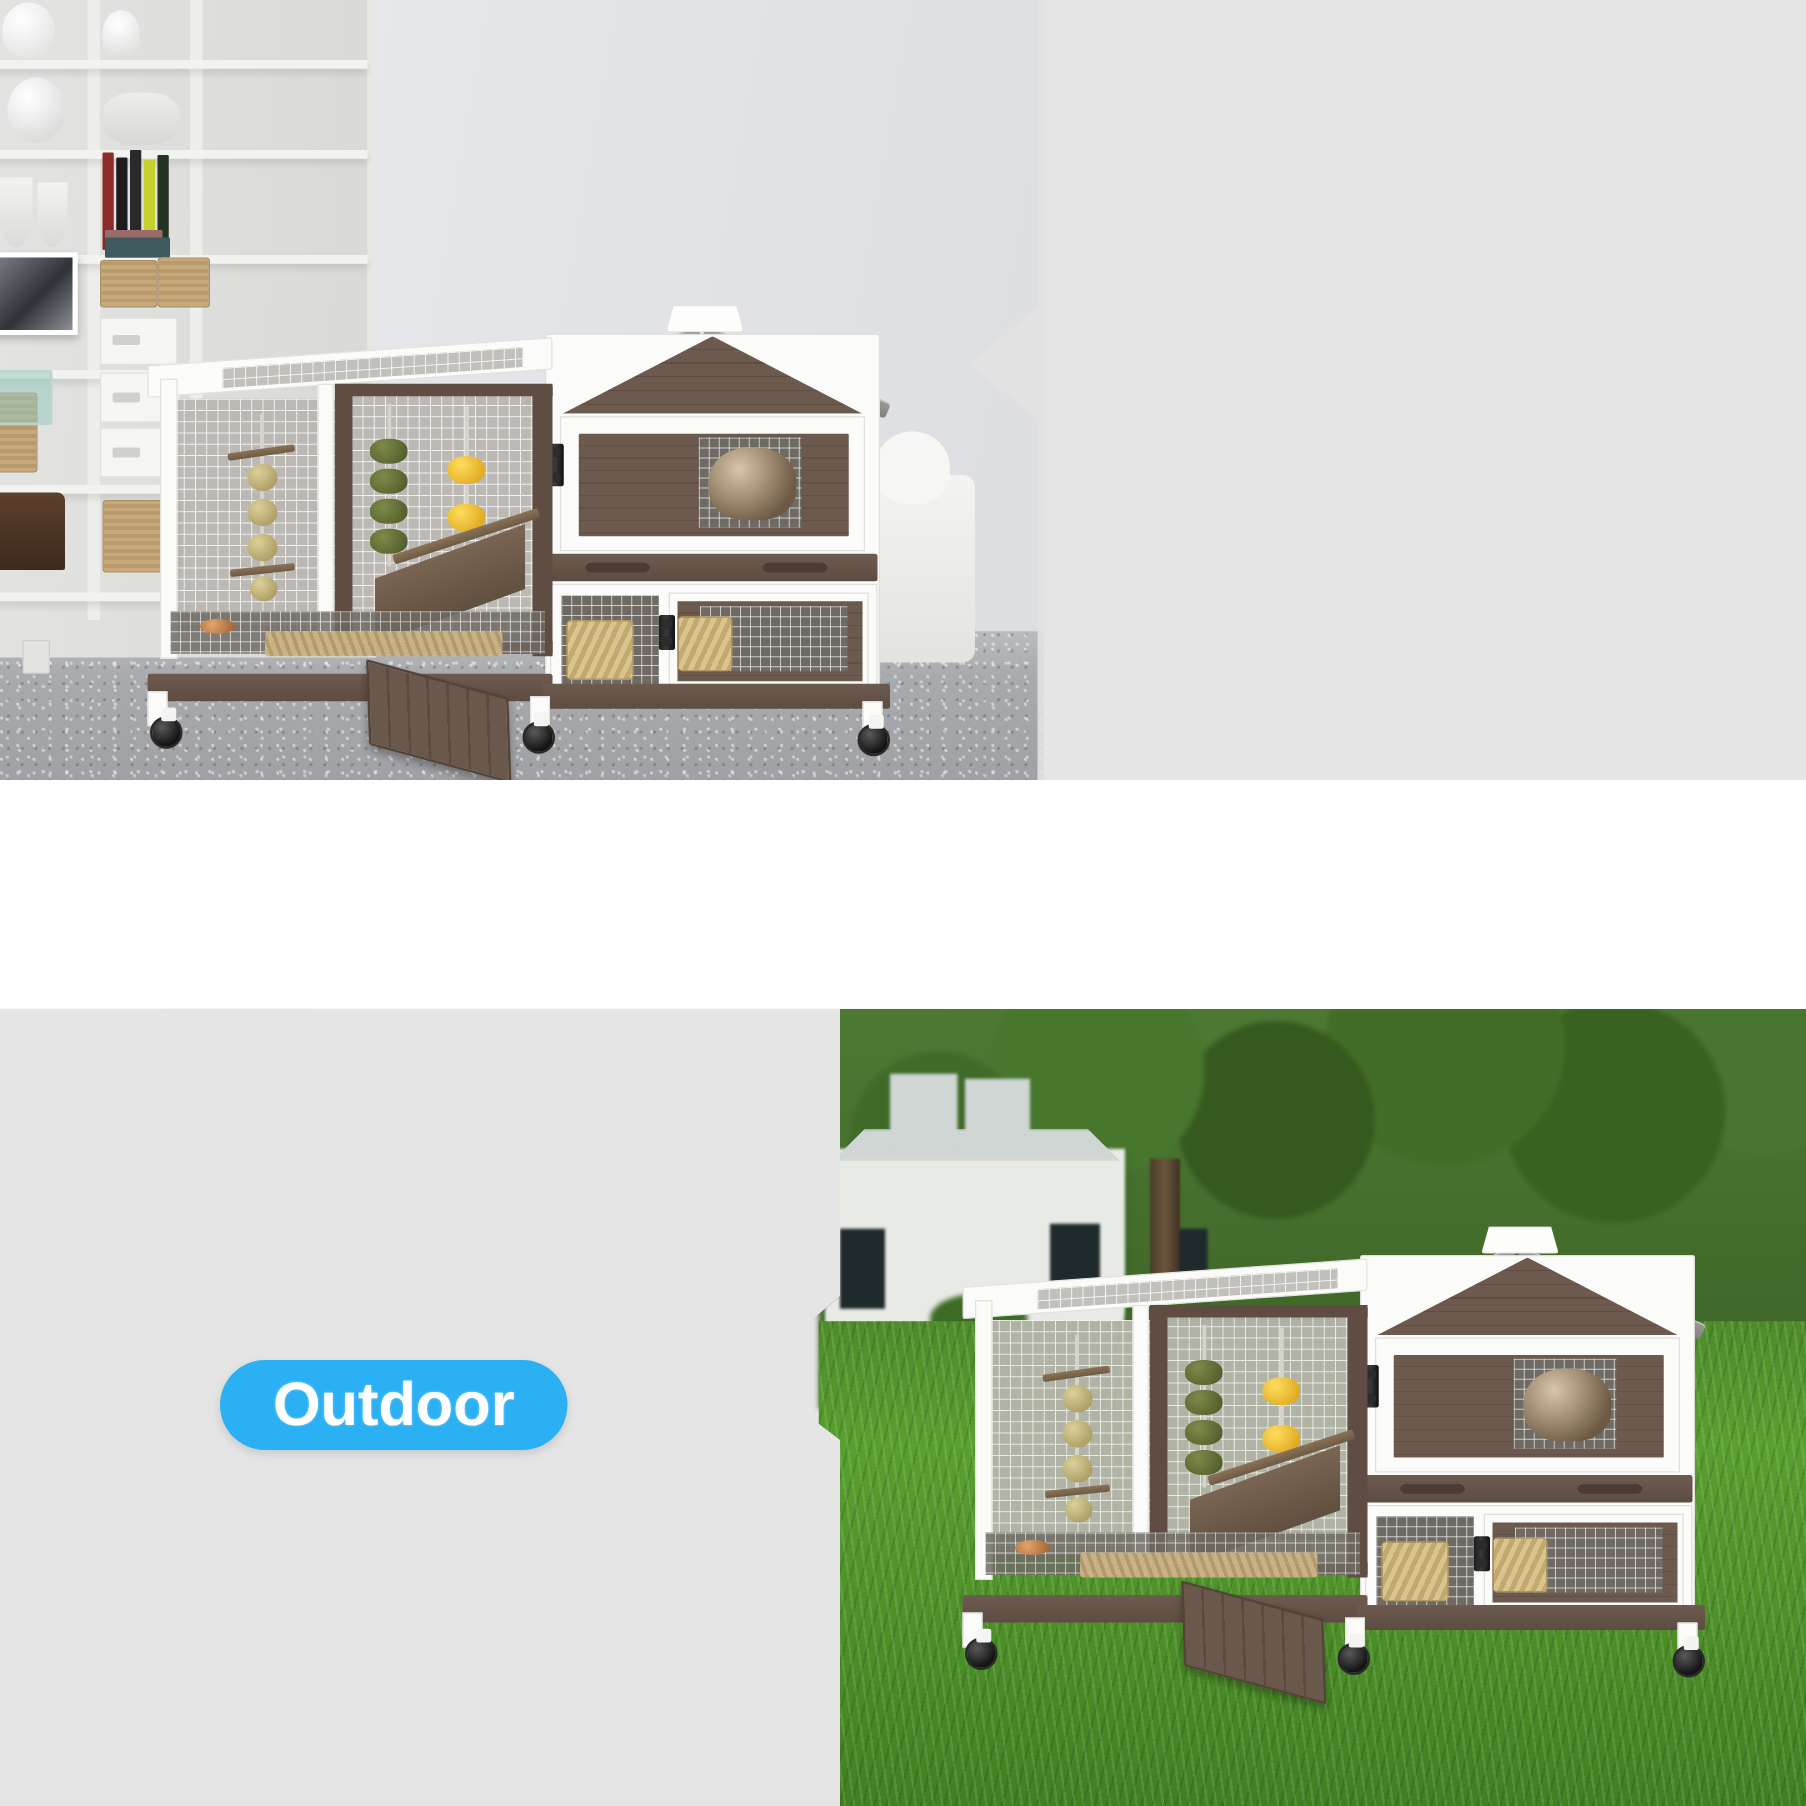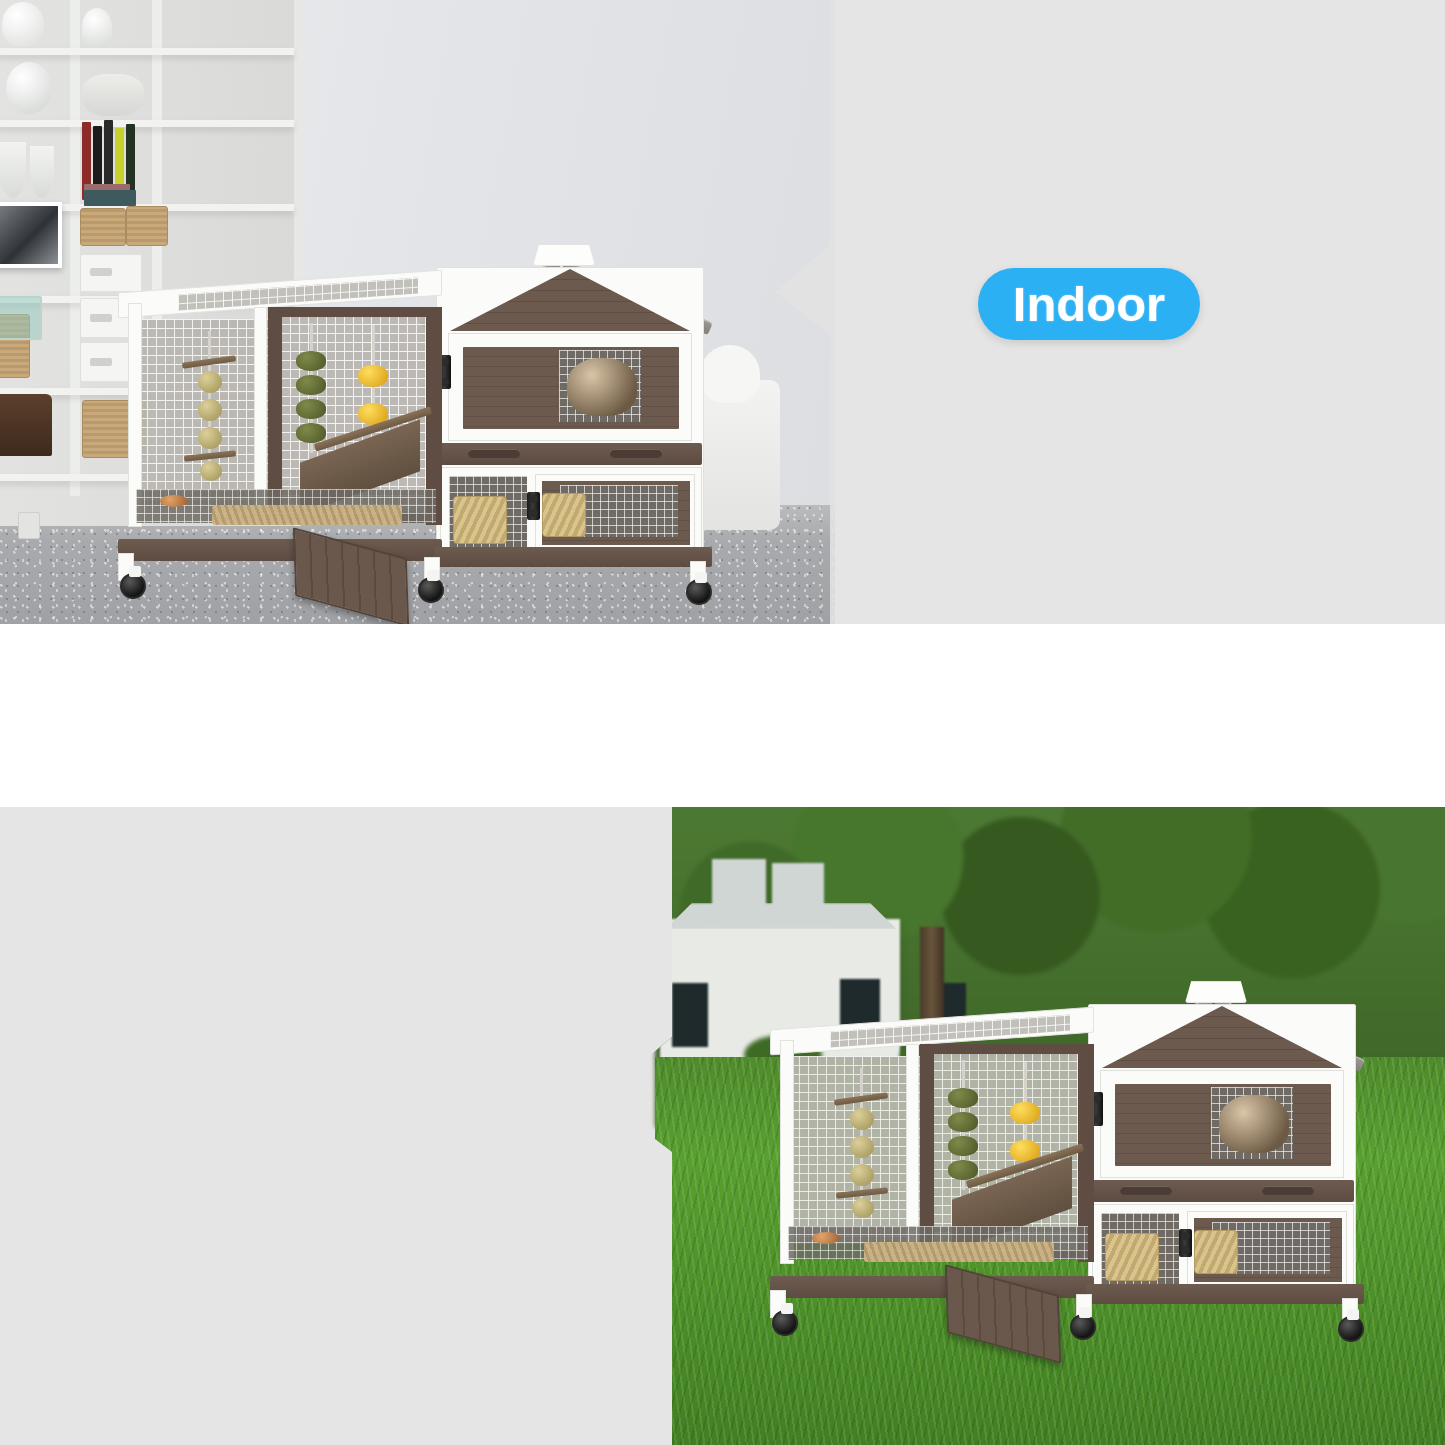--- a/index.html
+++ b/index.html
@@ -325,25 +325,20 @@
     <div class="wallframe" style="left:520px;top:218px;width:72px;height:78px;"></div>
 
     <div class="window-pane" style="left:640px;top:0px;width:125px;height:560px;"></div>
     <div style="position:absolute;left:625px;top:0px;width:14px;height:560px;background:#f0f2f3;"></div>
     <div style="position:absolute;left:612px;top:266px;width:10px;height:26px;border-radius:4px;background:#e5e7e8;"></div>
 
     <div class="sofa" style="left:-10px;top:430px;width:92px;height:150px;"></div>
     <div style="position:absolute;left:-10px;top:380px;width:70px;height:64px;border-radius:50% 50% 30% 30%;background:#f3f3f1;"></div>
   </div>
 
-  <div style="position:absolute;left:978px;top:268px;width:222px;height:72px;border-radius:36px;background:#2bb0f4;
-              box-shadow:0 3px 8px rgba(0,0,0,.13);display:flex;align-items:center;justify-content:center;" class="nosel">
-    <span style="color:#fff;font-size:49px;font-weight:700;font-family:'Liberation Sans',sans-serif;line-height:1;
-                 text-shadow:0 0 2px rgba(255,255,255,.5);">Indoor</span>
-  </div>
 
 
   <div class="panel fade" id="bl">
     <div class="sky"></div>
     <div class="treebg" style="left:90px;top:-30px;width:200px;height:330px;"></div>
     <div class="treebg" style="left:600px;top:10px;width:170px;height:300px;"></div>
 
     <div class="house-body" style="left:142px;top:86px;width:560px;height:200px;"></div>
     <div class="house-roof" style="left:120px;top:58px;width:600px;height:40px;clip-path:polygon(4% 100%,96% 100%,88% 0,12% 0);"></div>
 
@@ -467,14 +462,19 @@
       <div style="position:absolute;left:572px;top:356px;width:16px;height:30px;background:#fbfbfa;border:1px solid #e2e2df;"></div>
 
       <div class="wheel" style="left:2px;top:368px;"></div>
       <div class="wheel" style="left:300px;top:372px;"></div>
       <div class="wheel" style="left:568px;top:374px;"></div>
 
       <div class="ramp" style="left:176px;top:338px;width:114px;height:68px;transform:skewY(17deg) rotate(-2deg);"></div>
     </div>
   </div>
 
+  <div style="position:absolute;left:176px;top:1088px;width:278px;height:72px;border-radius:36px;background:#2bb0f4;
+              box-shadow:0 3px 8px rgba(0,0,0,.13);display:flex;align-items:center;justify-content:center;" class="nosel">
+    <span style="color:#fff;font-size:49px;font-weight:700;font-family:'Liberation Sans',sans-serif;line-height:1;
+                 text-shadow:0 0 2px rgba(255,255,255,.5);">Outdoor</span>
+  </div>
 
 </div>
 
 </body></html>

